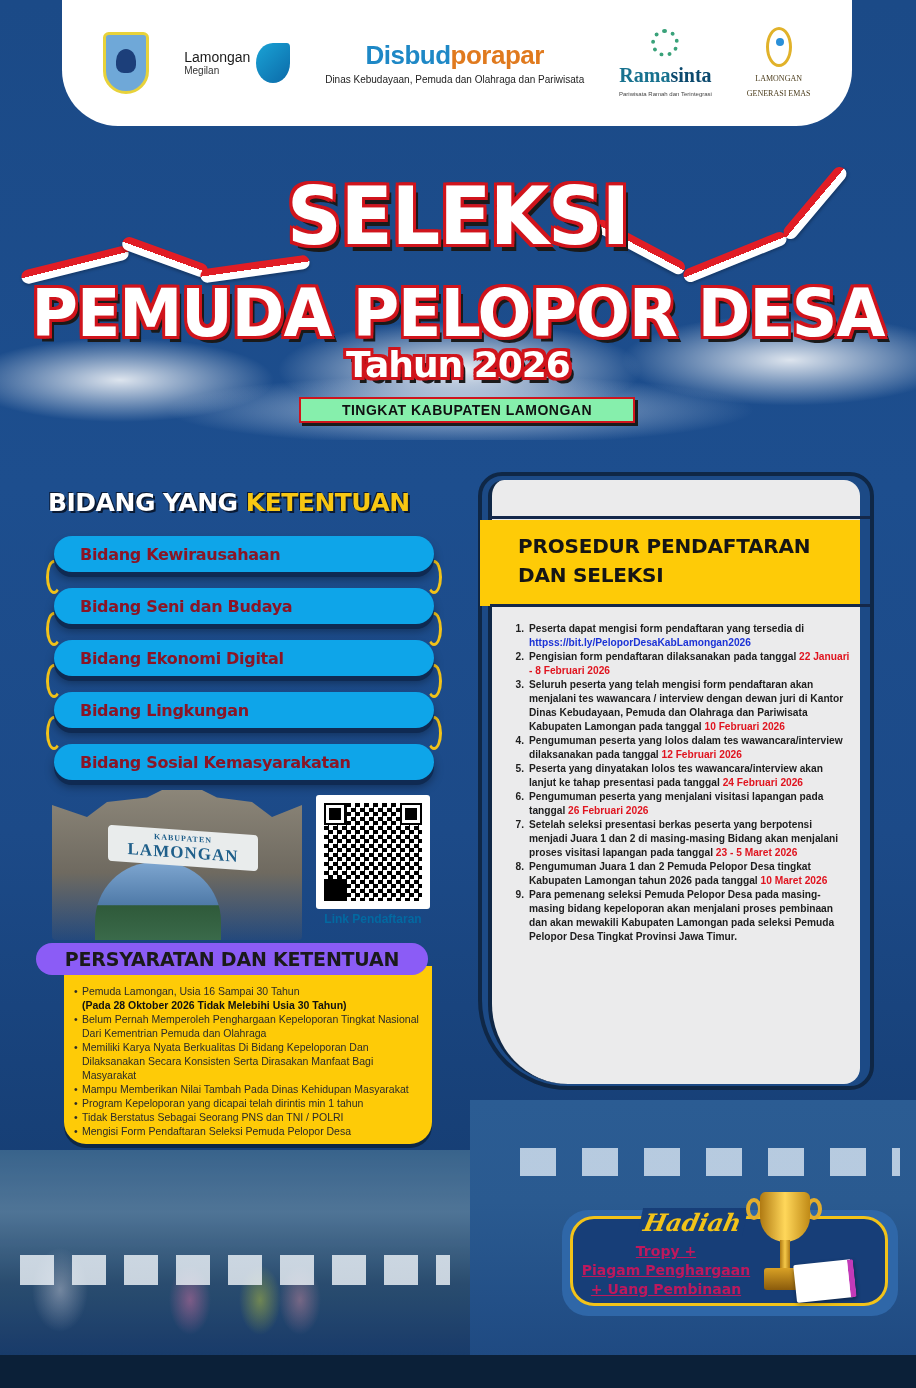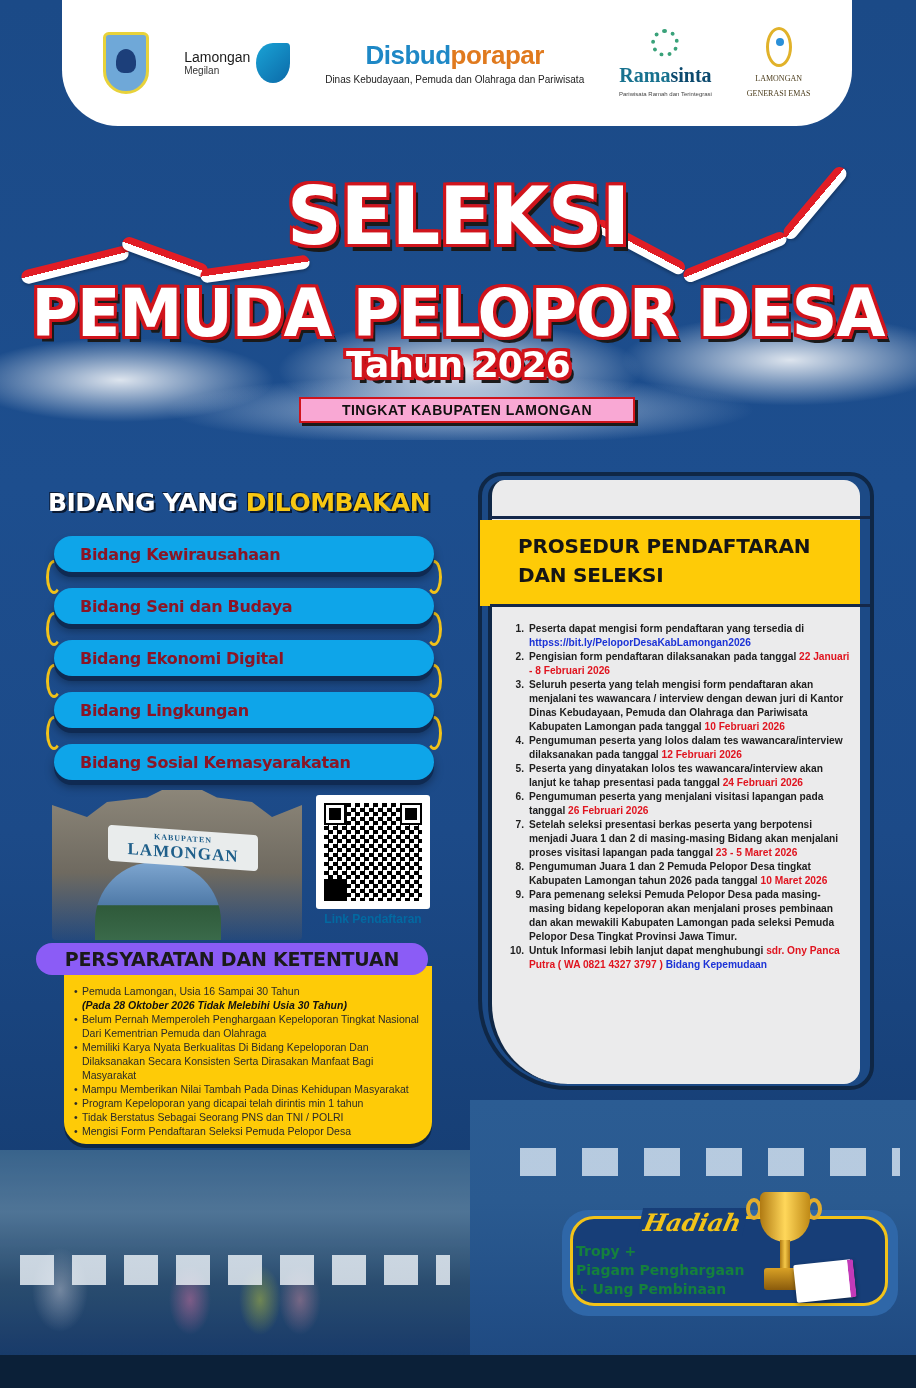--- a/index.html
+++ b/index.html
@@ -71,21 +71,21 @@
       -3px -3px 0 #d0141c, 3px -3px 0 #d0141c, -3px 3px 0 #d0141c, 3px 3px 0 #d0141c,
       0 -3px 0 #d0141c, 0 3px 0 #d0141c, -3px 0 0 #d0141c, 3px 0 0 #d0141c,
       5px 6px 0 #1a1a1a;
     letter-spacing: -1px;
   }
   .title-1 { top: 172px; font-size: 76px; transform: scaleY(1.05); }
   .title-2 { top: 275px; font-size: 66px; transform: scaleX(0.96); }
   .title-3 { top: 344px; font-size: 36px; }
   .sub-badge {
     left: 299px; top: 397px; width: 336px; height: 26px;
-    background: #f9a8d4; border: 2px solid #d0141c;
+    background: #86efac; border: 2px solid #d0141c;
     box-shadow: 3px 3px 0 #1a1a1a;
     display: flex; align-items: center; justify-content: center;
     font-weight: bold; font-size: 14px; color: #111; letter-spacing: 0.5px;
   }
 
   
   .bidang-head {
     left: 48px; top: 488px; width: 400px;
     font-family: "DejaVu Sans", sans-serif; font-weight: bold; font-size: 25px;
     color: #fff; letter-spacing: -0.5px;
@@ -157,21 +157,21 @@
   }
   .req-box {
     left: 64px; top: 966px; width: 368px; height: 178px;
     background: #fecb07; border-radius: 0 0 22px 22px;
     box-shadow: 0 4px 0 #0d2747;
     padding: 18px 8px 10px 10px;
     font-size: 10.5px; color: #2a2a2a; line-height: 14px;
   }
   .req-box li { list-style: none; padding-left: 8px; position: relative; }
   .req-box li::before { content: "•"; position: absolute; left: 0; top: 0; }
-  .req-box .note { font-weight: bold; font-style: italic; color: #111; }
+  .req-box .note { font-weight: bold; color: #111; }
 
   
   .proc-frame {
     left: 478px; top: 472px; width: 396px; height: 618px;
     border: 4px solid #0f2746; border-radius: 24px 24px 24px 90px;
     background: #1c4a86;
   }
   .proc-card {
     left: 488px; top: 480px; width: 372px; height: 604px;
     background: #ebebec; border-radius: 16px 16px 16px 80px;
@@ -222,22 +222,22 @@
     background: #2f67a8; border-radius: 26px;
   }
   .prize-inner {
     left: 570px; top: 1216px; width: 318px; height: 90px;
     background: #173e78; border: 3px solid #f2c319; border-radius: 24px;
   }
   .prize-script {
     left: 640px; top: 1208px; font-family: "DejaVu Serif", serif; font-style: italic; font-weight: bold;
     font-size: 24px; color: #f2c319; transform: skewX(-12deg); background: #173e78; padding: 0 4px;
   }
-  .prize-lines { left: 576px; top: 1242px; width: 180px; text-align: left;
-    font-family: "DejaVu Sans", sans-serif; font-weight: bold; font-size: 14px; color: #15803d; line-height: 19px; }
+  .prize-lines { left: 576px; top: 1242px; width: 180px; text-align: center;
+    font-family: "DejaVu Sans", sans-serif; font-weight: bold; font-size: 14px; color: #be185d; line-height: 19px; text-decoration: underline; }
   .trophy-cup {
     left: 760px; top: 1192px; width: 50px; height: 50px;
     background: linear-gradient(90deg, #b07a12, #ffd75a, #c08a16);
     border-radius: 6px 6px 26px 26px;
   }
   .trophy-stem { left: 780px; top: 1240px; width: 10px; height: 30px; background: linear-gradient(90deg,#b07a12,#f5c84a,#b07a12); }
   .trophy-base { left: 764px; top: 1268px; width: 42px; height: 22px; background: linear-gradient(180deg,#d9a125,#8a5b0c); border-radius: 3px; }
   .trophy-handle { width: 16px; height: 22px; border: 4px solid #e2ad2c; border-radius: 50%; top: 1198px; }
   .cert-card {
     left: 795px; top: 1262px; width: 60px; height: 38px; background: #fff; border-radius: 2px;
@@ -281,21 +281,21 @@
 <div class="abs ribbon" style="left:200px;top:262px;width:110px;transform:rotate(-8deg);"></div>
 <div class="abs ribbon" style="left:590px;top:240px;width:100px;transform:rotate(28deg);"></div>
 <div class="abs ribbon" style="left:680px;top:250px;width:110px;transform:rotate(-22deg);"></div>
 <div class="abs ribbon" style="left:770px;top:196px;width:90px;transform:rotate(-50deg);"></div>
 
 <div class="abs title-1">SELEKSI</div>
 <div class="abs title-2">PEMUDA PELOPOR DESA</div>
 <div class="abs title-3">Tahun 2026</div>
 <div class="abs sub-badge">TINGKAT KABUPATEN LAMONGAN</div>
 
-<div class="abs bidang-head"><span>BIDANG YANG </span><span class="hl">DILOMBAKAN</span></div>
+<div class="abs bidang-head"><span>BIDANG YANG </span><span class="hl">KETENTUAN</span></div>
 
 <div class="abs bidang-list">
   <div class="bidang-item">
     <span>Bidang Kewirausahaan</span>
     <span class="link-ring l"></span>
     <span class="link-ring r"></span>
   </div>
   <div class="bidang-item">
     <span>Bidang Seni dan Budaya</span>
     <span class="link-ring l"></span>
@@ -382,24 +382,20 @@
     <span><span>Setelah seleksi presentasi berkas peserta yang berpotensi menjadi Juara 1 dan 2 di masing-masing Bidang akan menjalani proses visitasi lapangan pada tanggal </span><span class="red">23 - 5 Maret 2026</span></span>
   </div>
   <div class="step">
     <span class="num">8.</span>
     <span><span>Pengumuman Juara 1 dan 2 Pemuda Pelopor Desa tingkat Kabupaten Lamongan tahun 2026 pada tanggal </span><span class="red">10 Maret 2026</span></span>
   </div>
   <div class="step">
     <span class="num">9.</span>
     <span>Para pemenang seleksi Pemuda Pelopor Desa pada masing-masing bidang kepeloporan akan menjalani proses pembinaan dan akan mewakili Kabupaten Lamongan pada seleksi Pemuda Pelopor Desa Tingkat Provinsi Jawa Timur.</span>
   </div>
-  <div class="step">
-    <span class="num">10.</span>
-    <span><span>Untuk Informasi lebih lanjut dapat menghubungi </span><span class="red">sdr. Ony Panca Putra ( WA 0821 4327 3797 )</span><span class="blue"> Bidang Kepemudaan</span></span>
-  </div>
 </div>
 
 <div class="abs photo-right"></div>
 <div class="abs certs-r"></div>
 <div class="abs photo-left"></div>
 <div class="abs certs"></div>
 <div class="abs footer-strip"></div>
 
 <div class="abs prize-outer"></div>
 <div class="abs prize-inner"></div>

